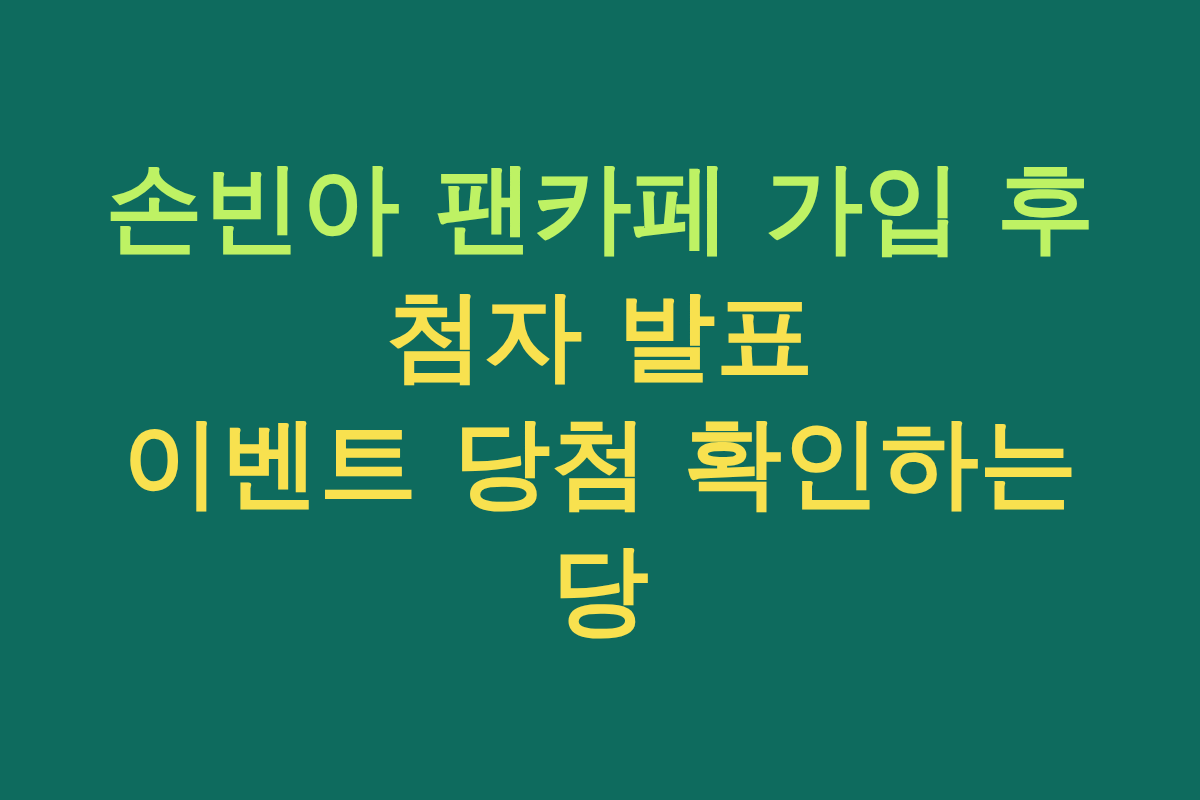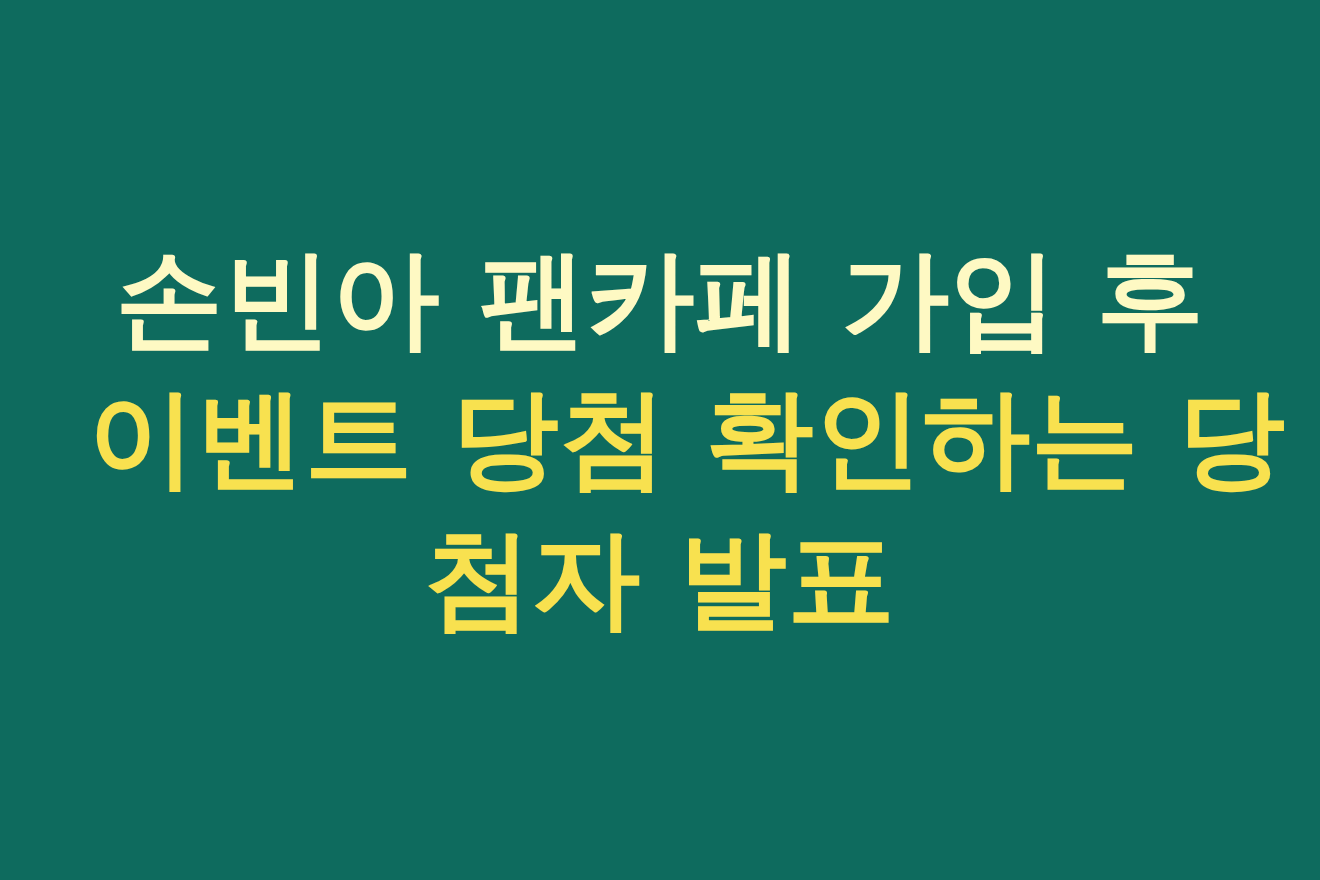--- a/index.html
+++ b/index.html
@@ -52,21 +52,21 @@
     white-space: normal;
   }
 </style>
 </head>
 <body>
 
 <div id="thumbnail-card" style="background: rgb(14, 107, 94);">
 
   <div id="title-block">
 
-    <span class="title-line" style="color: #fef9c3;">손빈아 팬카페 가입 후</span>
+    <span class="title-line" style="color: #bef264;">손빈아 팬카페 가입 후</span>
+
+    <span class="title-line" style="color: rgb(248, 225, 79);">첨자 발표</span>
 
     <span class="title-line" style="color: rgb(248, 225, 79);">이벤트 당첨 확인하는 당</span>
-
-    <span class="title-line" style="color: rgb(248, 225, 79);">첨자 발표</span>
 
   </div>
 
 </div>
 
 </body></html>

